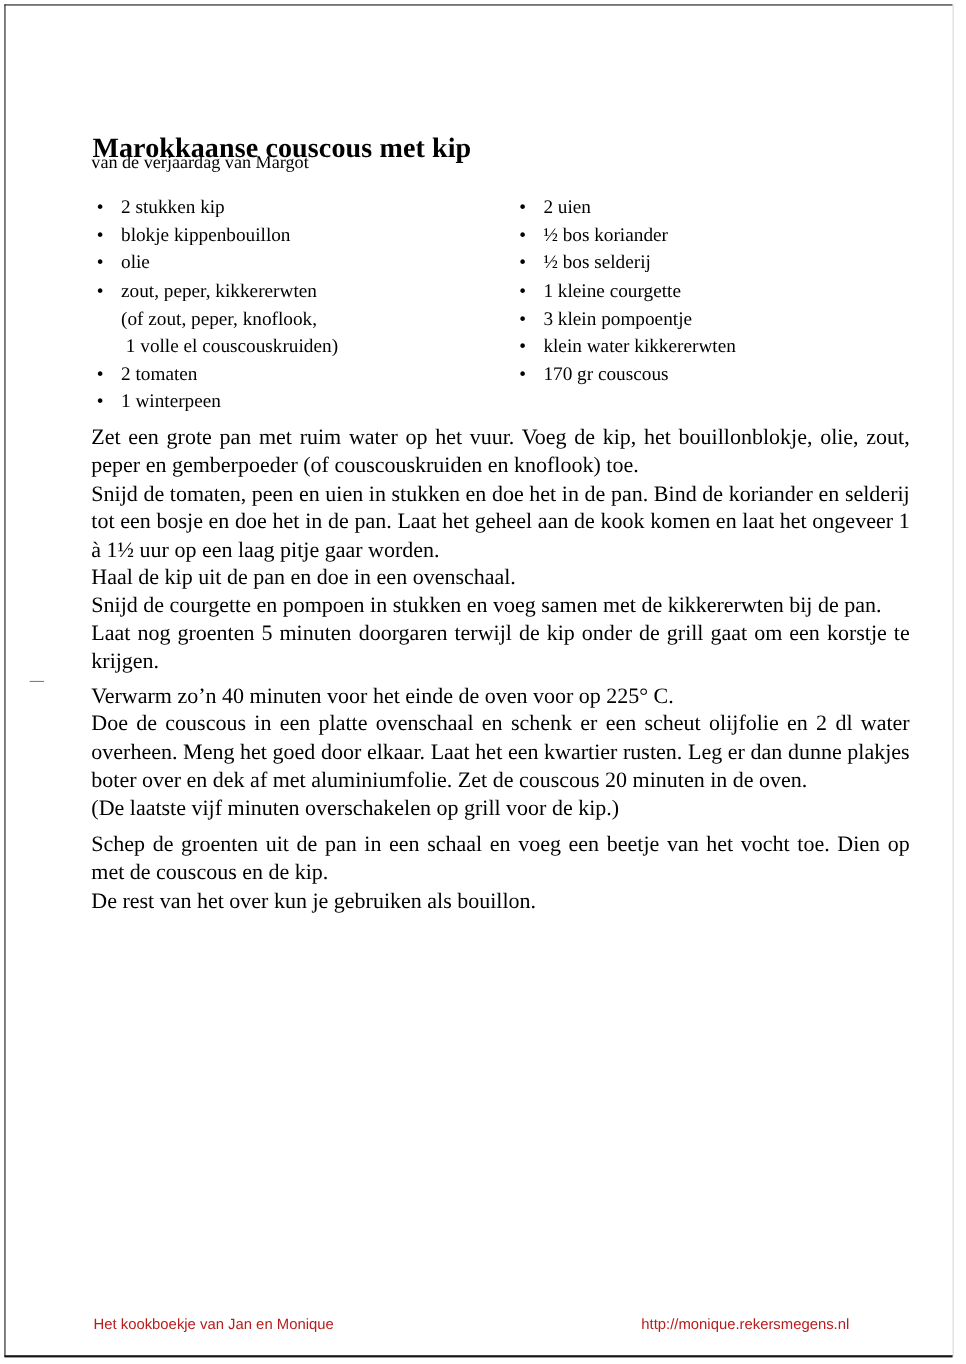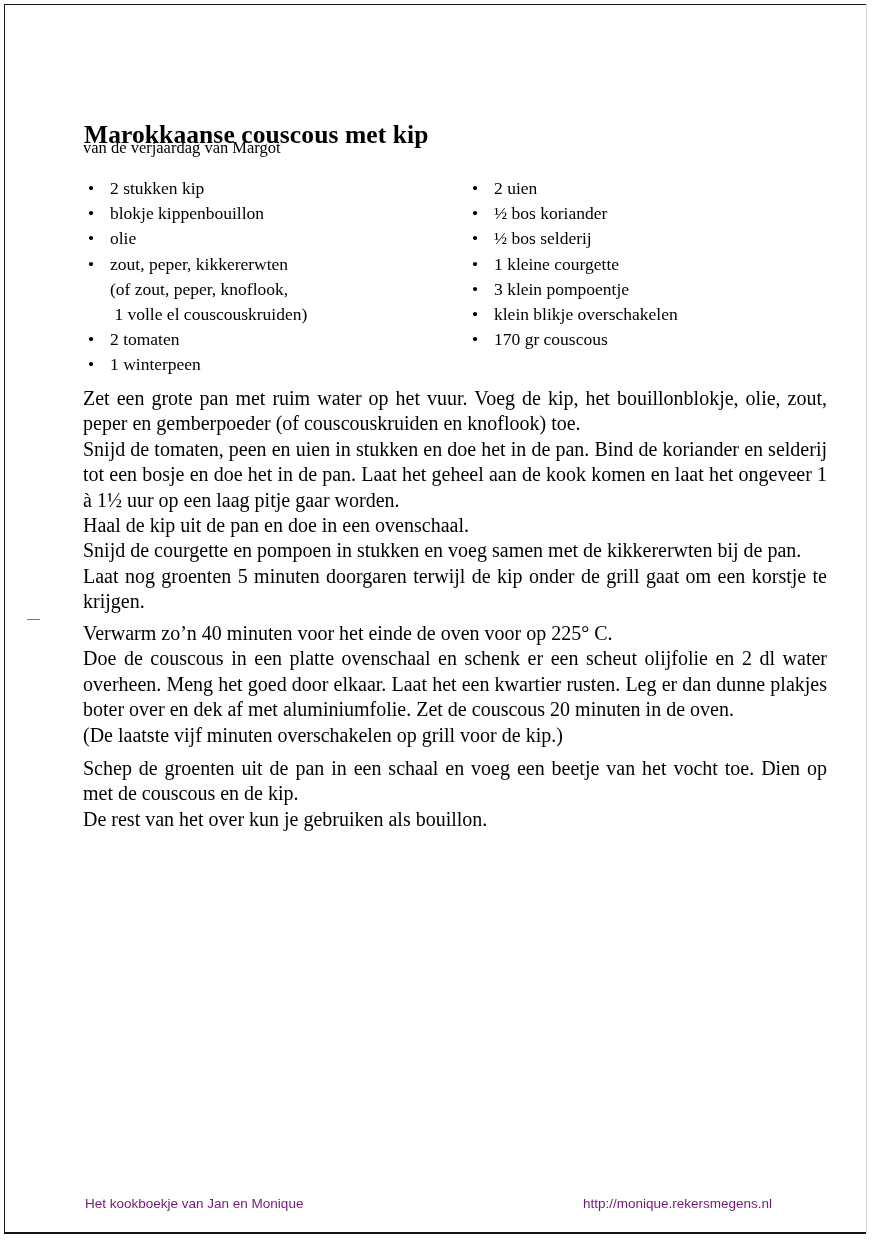--- a/index.html
+++ b/index.html
@@ -137,21 +137,21 @@
 
   
   .footer {
     position: absolute;
     left: 0;
     top: 1196px;
     width: 878px;
     height: 22px;
     font-family: "Liberation Sans", "DejaVu Sans", sans-serif;
     font-size: 13.5px;
-    color: #701a75;
+    color: #b91c1c;
   }
   .footer-left {
     position: absolute;
     left: 85px;
     top: 0;
     white-space: nowrap;
   }
   .footer-right {
     position: absolute;
     left: 583px;
@@ -181,21 +181,21 @@
         <div class="ing-item"><span class="bullet">•</span><span>zout, peper, kikkererwten</span><div class="ing-sub">(of zout, peper, knoflook,</div><div class="ing-sub"> 1 volle el couscouskruiden)</div></div>
         <div class="ing-item"><span class="bullet">•</span><span>2 tomaten</span></div>
         <div class="ing-item"><span class="bullet">•</span><span>1 winterpeen</span></div>
       </div>
     <div class="ing-col right" id="ing-right">
         <div class="ing-item"><span class="bullet">•</span><span>2 uien</span></div>
         <div class="ing-item"><span class="bullet">•</span><span>½ bos koriander</span></div>
         <div class="ing-item"><span class="bullet">•</span><span>½ bos selderij</span></div>
         <div class="ing-item"><span class="bullet">•</span><span>1 kleine courgette</span></div>
         <div class="ing-item"><span class="bullet">•</span><span>3 klein pompoentje</span></div>
-        <div class="ing-item"><span class="bullet">•</span><span>klein blikje overschakelen</span></div>
+        <div class="ing-item"><span class="bullet">•</span><span>klein water kikkererwten</span></div>
         <div class="ing-item"><span class="bullet">•</span><span>170 gr couscous</span></div>
       </div>
   </div>
 
   <div class="margin-dash"></div>
 
   <div class="body-block blk-1" id="blk-1">
       <p>Zet een grote pan met ruim water op het vuur. Voeg de kip, het bouillonblokje, olie, zout, peper en gemberpoeder (of couscouskruiden en knoflook) toe.</p>
       <p>Snijd de tomaten, peen en uien in stukken en doe het in de pan. Bind de koriander en selderij tot een bosje en doe het in de pan. Laat het geheel aan de kook komen en laat het ongeveer 1 à 1½ uur op een laag pitje gaar worden.</p>
       <p>Haal de kip uit de pan en doe in een ovenschaal.</p>

